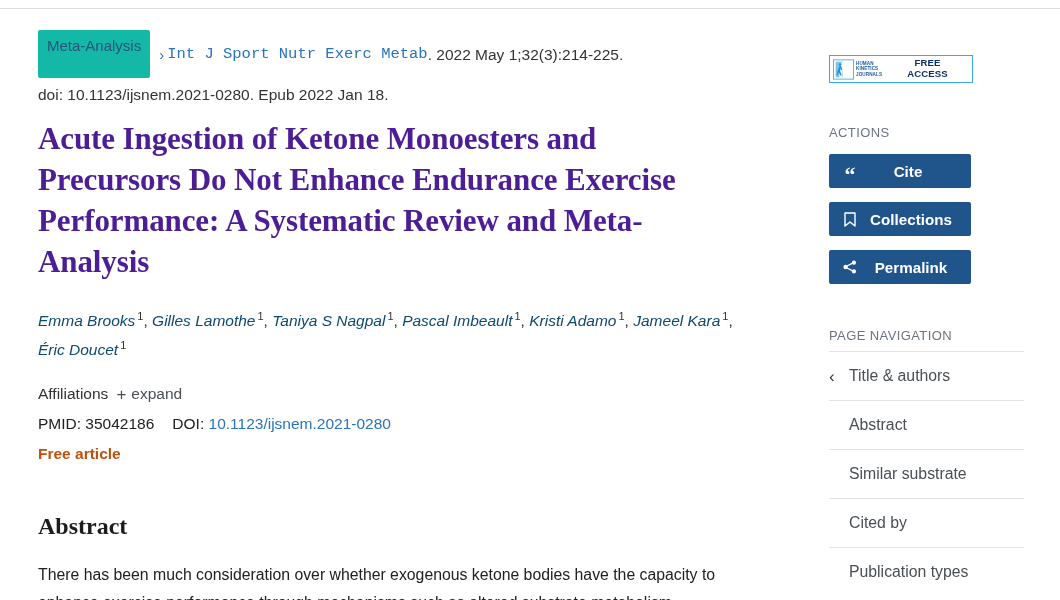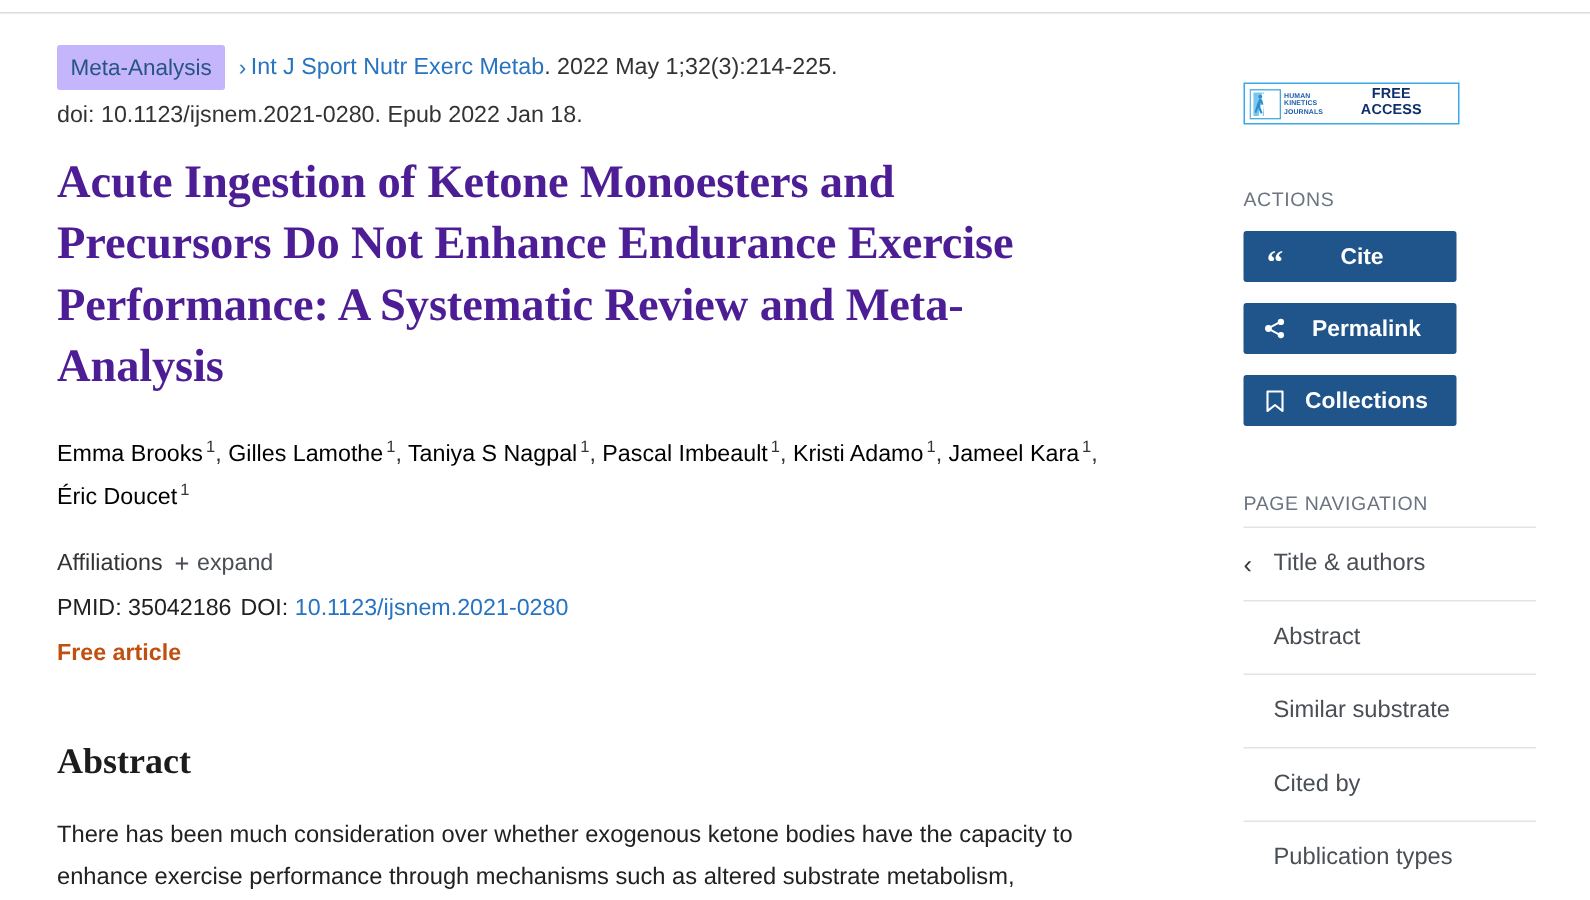--- a/index.html
+++ b/index.html
@@ -43,38 +43,39 @@
 
   
   .cit-line {
     font-size: 15.5px;
     line-height: 25px;
     color: #333333;
     white-space: nowrap;
   }
   .badge-meta {
     display: inline-block;
-    background: #c4b5fd;
+    background: #14b8a6;
     color: #28557f;
     font-size: 15px;
-    padding: 3px 9px 2px 9px;
+    padding: 3px 9px 20px 9px;
     border-radius: 2px;
     vertical-align: middle;
   }
   .crumb-sep {
     color: #2874c0;
     font-size: 15px;
     margin: 0 3px 0 9px;
     vertical-align: middle;
   }
   .journal-link {
     color: #2874c0;
     text-decoration: none;
     font-size: 15.5px;
     vertical-align: middle;
+    font-family: Liberation Mono, monospace;
   }
   .cit-rest {
     color: #333333;
     font-size: 15.5px;
     vertical-align: middle;
   }
   .doi-line {
     font-size: 15.5px;
     line-height: 26px;
     color: #333333;
@@ -95,22 +96,23 @@
 
   
   .authors {
     margin-top: 22px;
     font-size: 15.5px;
     line-height: 25px;
     width: 700px;
     color: #333;
   }
   .author {
-    color: #000000;
+    color: #0c4a6e;
     text-decoration: none;
+    font-style: italic;
   }
   .aff-sup {
     font-size: 11px;
     vertical-align: super;
     color: #333333;
     margin-left: 2px;
   }
   .comma { color: #333333; }
 
   
@@ -133,21 +135,21 @@
     color: #4a4f55;
     margin-right: 5px;
     vertical-align: -1px;
   }
   .ids-row {
     margin-top: 6px;
     font-size: 15.5px;
     line-height: 24px;
     color: #212121;
   }
-  .ids-row .doi-label { margin-left: 6px; }
+  .ids-row .doi-label { margin-left: 18px; }
   .doi-link {
     color: #2874c0;
     text-decoration: none;
   }
   .free-article {
     margin-top: 9px;
     font-size: 15.5px;
     font-weight: 700;
     color: #c0500f;
   }
@@ -339,39 +341,39 @@
 
     <button class="act-btn cite">
       <span class="ico">
           <span class="quote-glyph">“</span>
         </span>
       <span class="lbl">Cite</span>
     </button>
 
     <button class="act-btn">
       <span class="ico">
+        <svg width="12" height="15" viewBox="0 0 12 15">
+          <path d="M1 1 H11 V14 L6 10 L1 14 Z" fill="none" stroke="#ffffff" stroke-width="1.4" stroke-linejoin="round"></path>
+        </svg>
+      </span>
+      <span class="lbl">Collections</span>
+    </button>
+
+    <button class="act-btn">
+      <span class="ico">
         <svg width="14" height="14" viewBox="0 0 16 16">
           <circle cx="12.5" cy="3" r="2.4" fill="#ffffff"></circle>
           <circle cx="12.5" cy="13" r="2.4" fill="#ffffff"></circle>
           <circle cx="3" cy="8" r="2.6" fill="#ffffff"></circle>
           <path d="M4.6 6.9 L11 3.6 M4.6 9.1 L11 12.4" stroke="#ffffff" stroke-width="1.5"></path>
         </svg>
       </span>
       <span class="lbl">Permalink</span>
     </button>
 
-    <button class="act-btn">
-      <span class="ico">
-        <svg width="12" height="15" viewBox="0 0 12 15">
-          <path d="M1 1 H11 V14 L6 10 L1 14 Z" fill="none" stroke="#ffffff" stroke-width="1.4" stroke-linejoin="round"></path>
-        </svg>
-      </span>
-      <span class="lbl">Collections</span>
-    </button>
-
     <div class="side-head nav-head">PAGE NAVIGATION</div>
 
     <div class="nav-list">
       <div class="nav-item">
         <span class="chev">‹</span>
         <span class="nm">Title &amp; authors</span>
       </div>
       <div class="nav-item">
         <span class="chev empty">‹</span>
         <span class="nm">Abstract</span>

